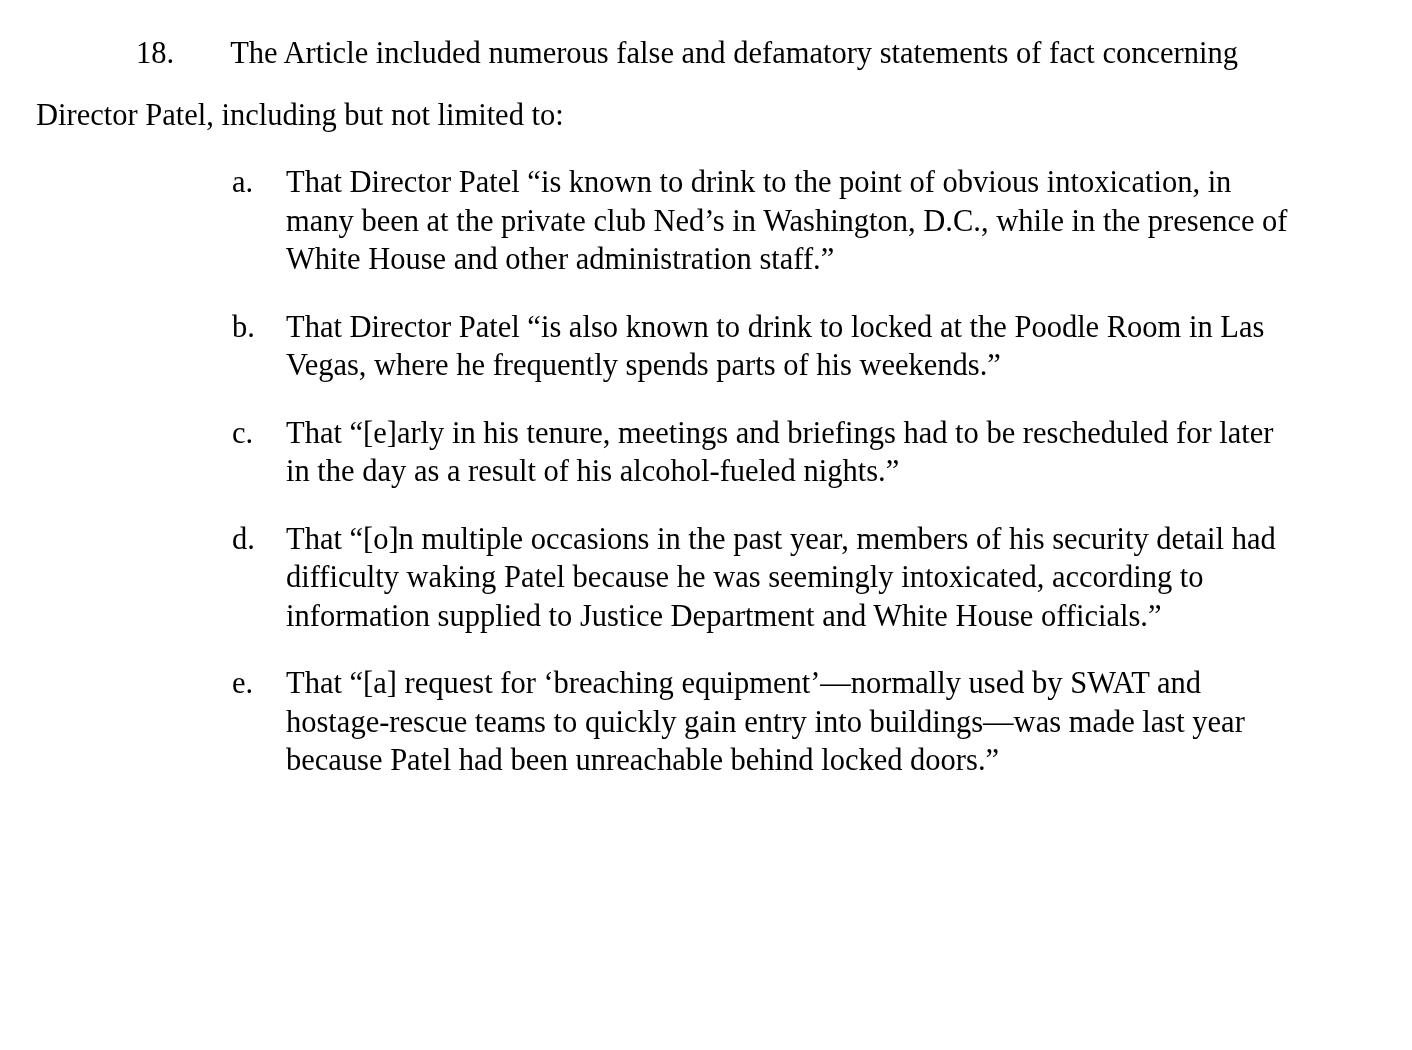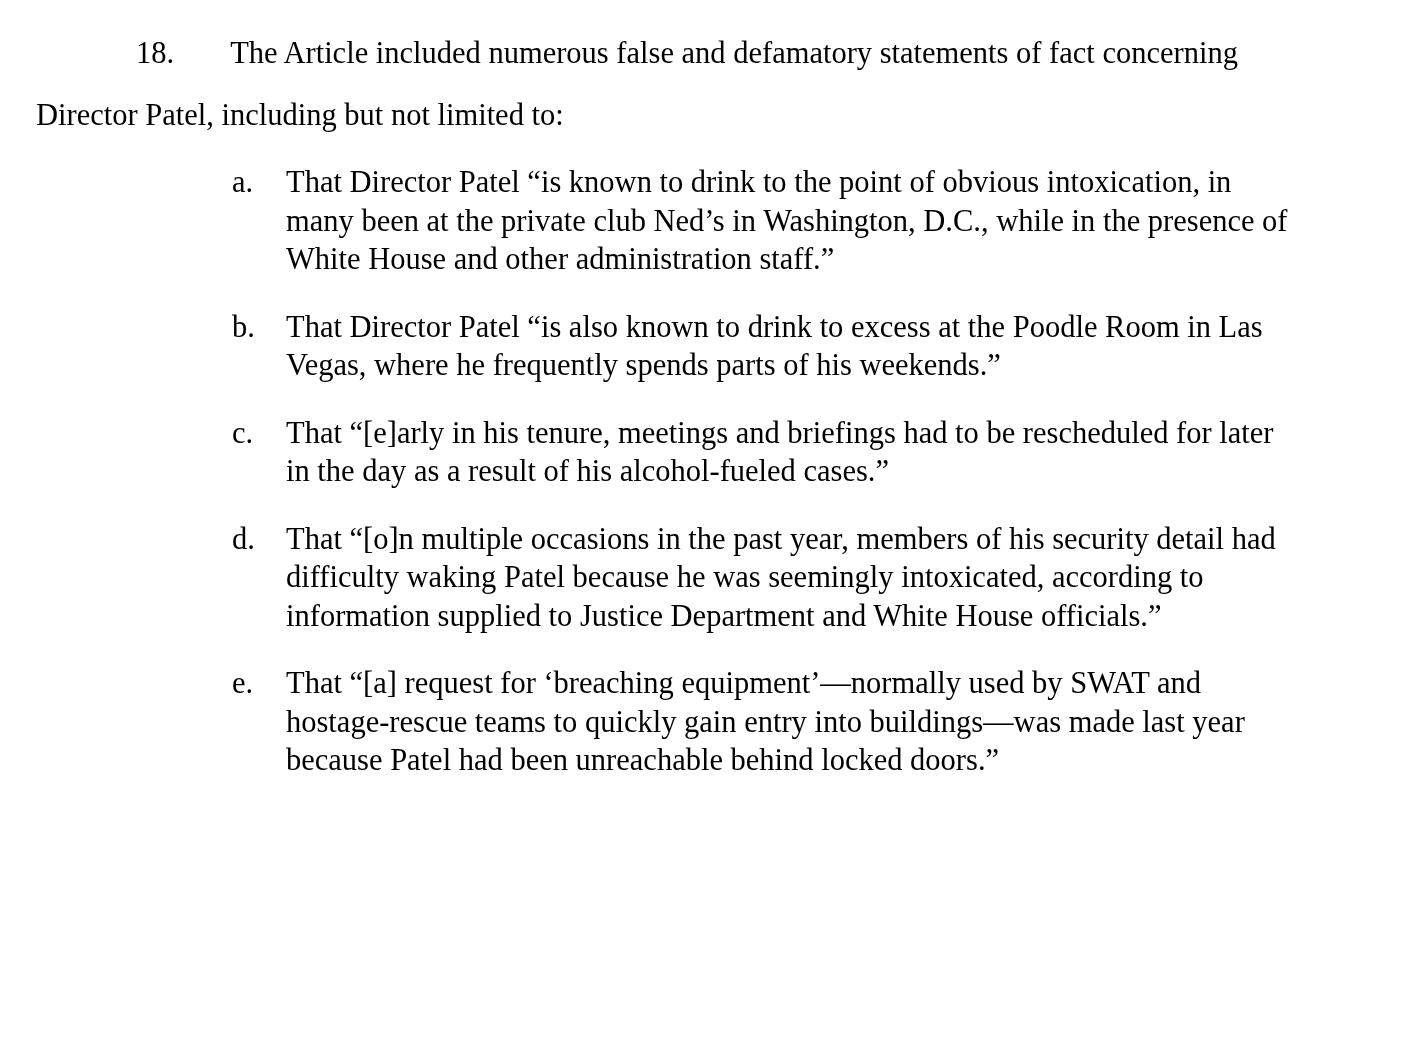--- a/index.html
+++ b/index.html
@@ -73,26 +73,26 @@
 
   <div class="list">
 
     <div class="list-item">
       <div class="list-marker">a.</div>
       <div class="list-body">That Director Patel “is known to drink to the point of obvious intoxication, in many been at the private club Ned’s in Washington, D.C., while in the presence of White House and other administration staff.”</div>
     </div>
 
     <div class="list-item">
       <div class="list-marker">b.</div>
-      <div class="list-body">That Director Patel “is also known to drink to excess at the Poodle Room in Las Vegas, where he frequently spends parts of his weekends.”</div>
+      <div class="list-body">That Director Patel “is also known to drink to locked at the Poodle Room in Las Vegas, where he frequently spends parts of his weekends.”</div>
     </div>
 
     <div class="list-item">
       <div class="list-marker">c.</div>
-      <div class="list-body">That “[e]arly in his tenure, meetings and briefings had to be rescheduled for later in the day as a result of his alcohol-fueled cases.”</div>
+      <div class="list-body">That “[e]arly in his tenure, meetings and briefings had to be rescheduled for later in the day as a result of his alcohol-fueled nights.”</div>
     </div>
 
     <div class="list-item">
       <div class="list-marker">d.</div>
       <div class="list-body">That “[o]n multiple occasions in the past year, members of his security detail had difficulty waking Patel because he was seemingly intoxicated, according to information supplied to Justice Department and White House officials.”</div>
     </div>
 
     <div class="list-item">
       <div class="list-marker">e.</div>
       <div class="list-body">That “[a] request for ‘breaching equipment’—normally used by SWAT and hostage-rescue teams to quickly gain entry into buildings—was made last year because Patel had been unreachable behind locked doors.”</div>

